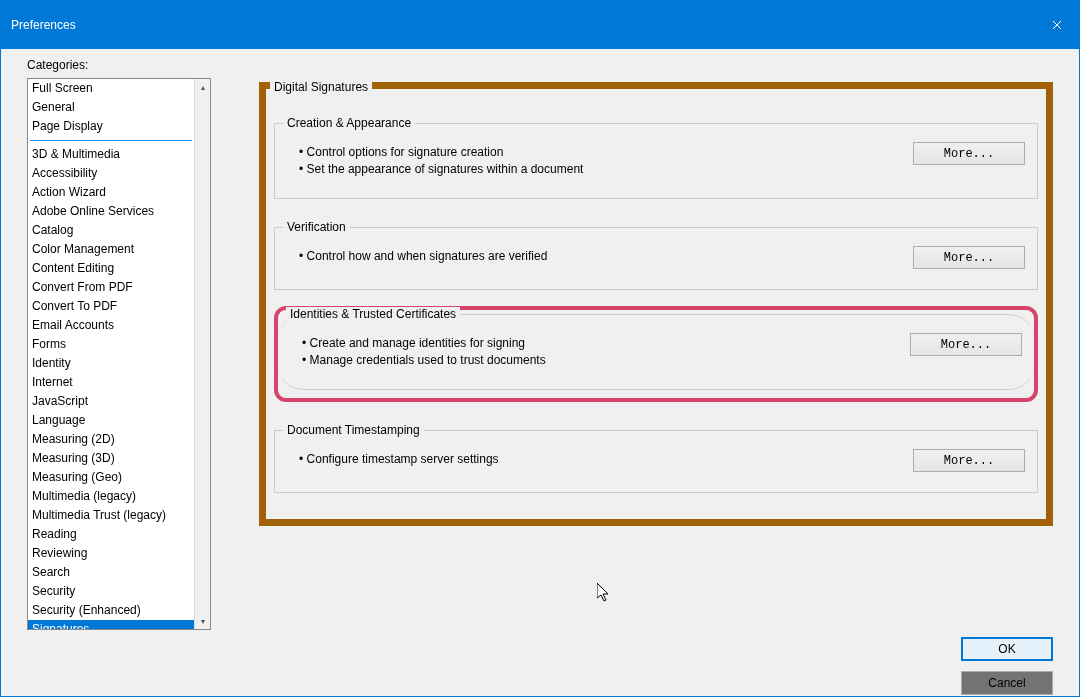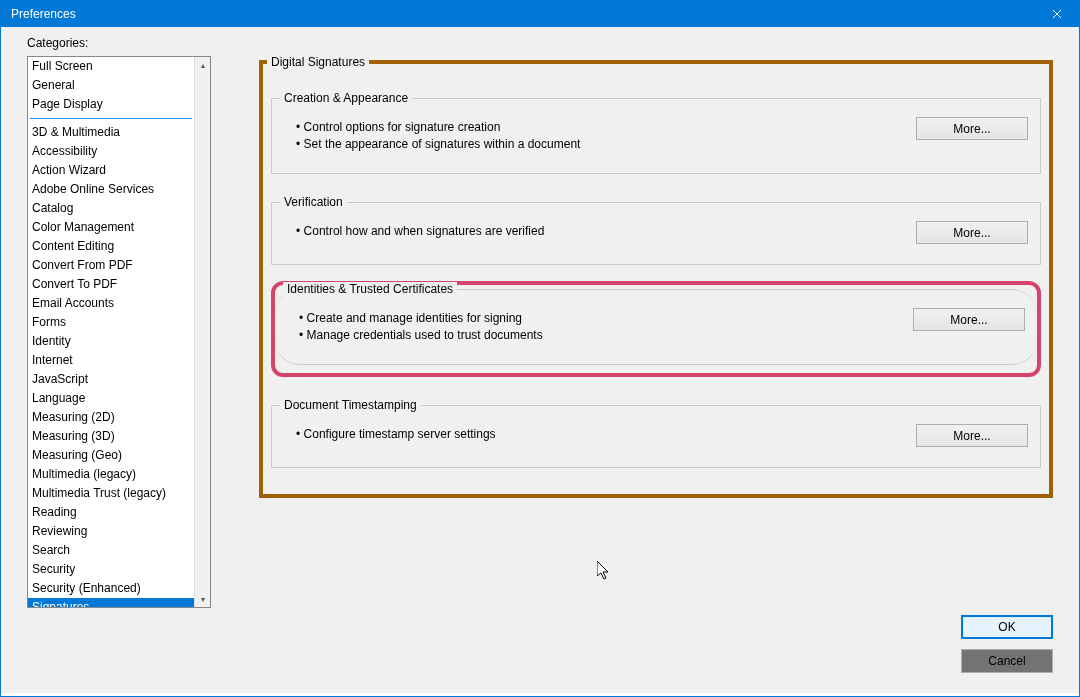--- a/index.html
+++ b/index.html
@@ -8,21 +8,21 @@
   font-size: 12px;
   background: #fff;
   width: 1080px;
   height: 697px;
   overflow: hidden;
   border: 1px solid #0078d7;
 }
 .titlebar {
   background: #0078d7;
   color: #fff;
-  height: 26px;
+  height: 48px;
   display: flex;
   align-items: center;
   justify-content: space-between;
   padding-left: 10px;
 }
 .titlebar-title { font-size: 12px; }
 .close-btn {
   width: 45px;
   height: 30px;
   display: flex;
@@ -120,36 +120,36 @@
 }
 .bullets .bullet::before {
   content: "• ";
 }
 .more-btn {
   width: 112px;
   height: 23px;
   border: 1px solid #adadad;
   background: linear-gradient(#f0f0f0,#e5e5e5);
   cursor: pointer;
-  font-family: Liberation Sans, sans-serif;
+  font-family: Liberation Mono, monospace;
   font-size: 12px;
 }
 .highlight-box {
   border: 4px solid #d4446b;
   border-radius: 12px;
   margin-bottom: 12px;
 }
 .highlight-box .fieldset {
   margin: 4px 0 8px 0;
   border-top: 1px solid #ccc;
   border-bottom: 1px solid #ccc;
   border-left: none; border-right: none; border-radius: 25px;
 }
 .outer-fieldset {
-  border: 4px solid #a16207;
+  border: 7px solid #a16207;
   padding: 6px 8px 10px 8px;
   position: relative;
   margin-top: 4px;
 }
 .outer-legend {
   position: absolute;
   top: -9px; left: 4px;
   background: #f0f0f0;
   padding: 0 4px;
   font-size: 12px;

